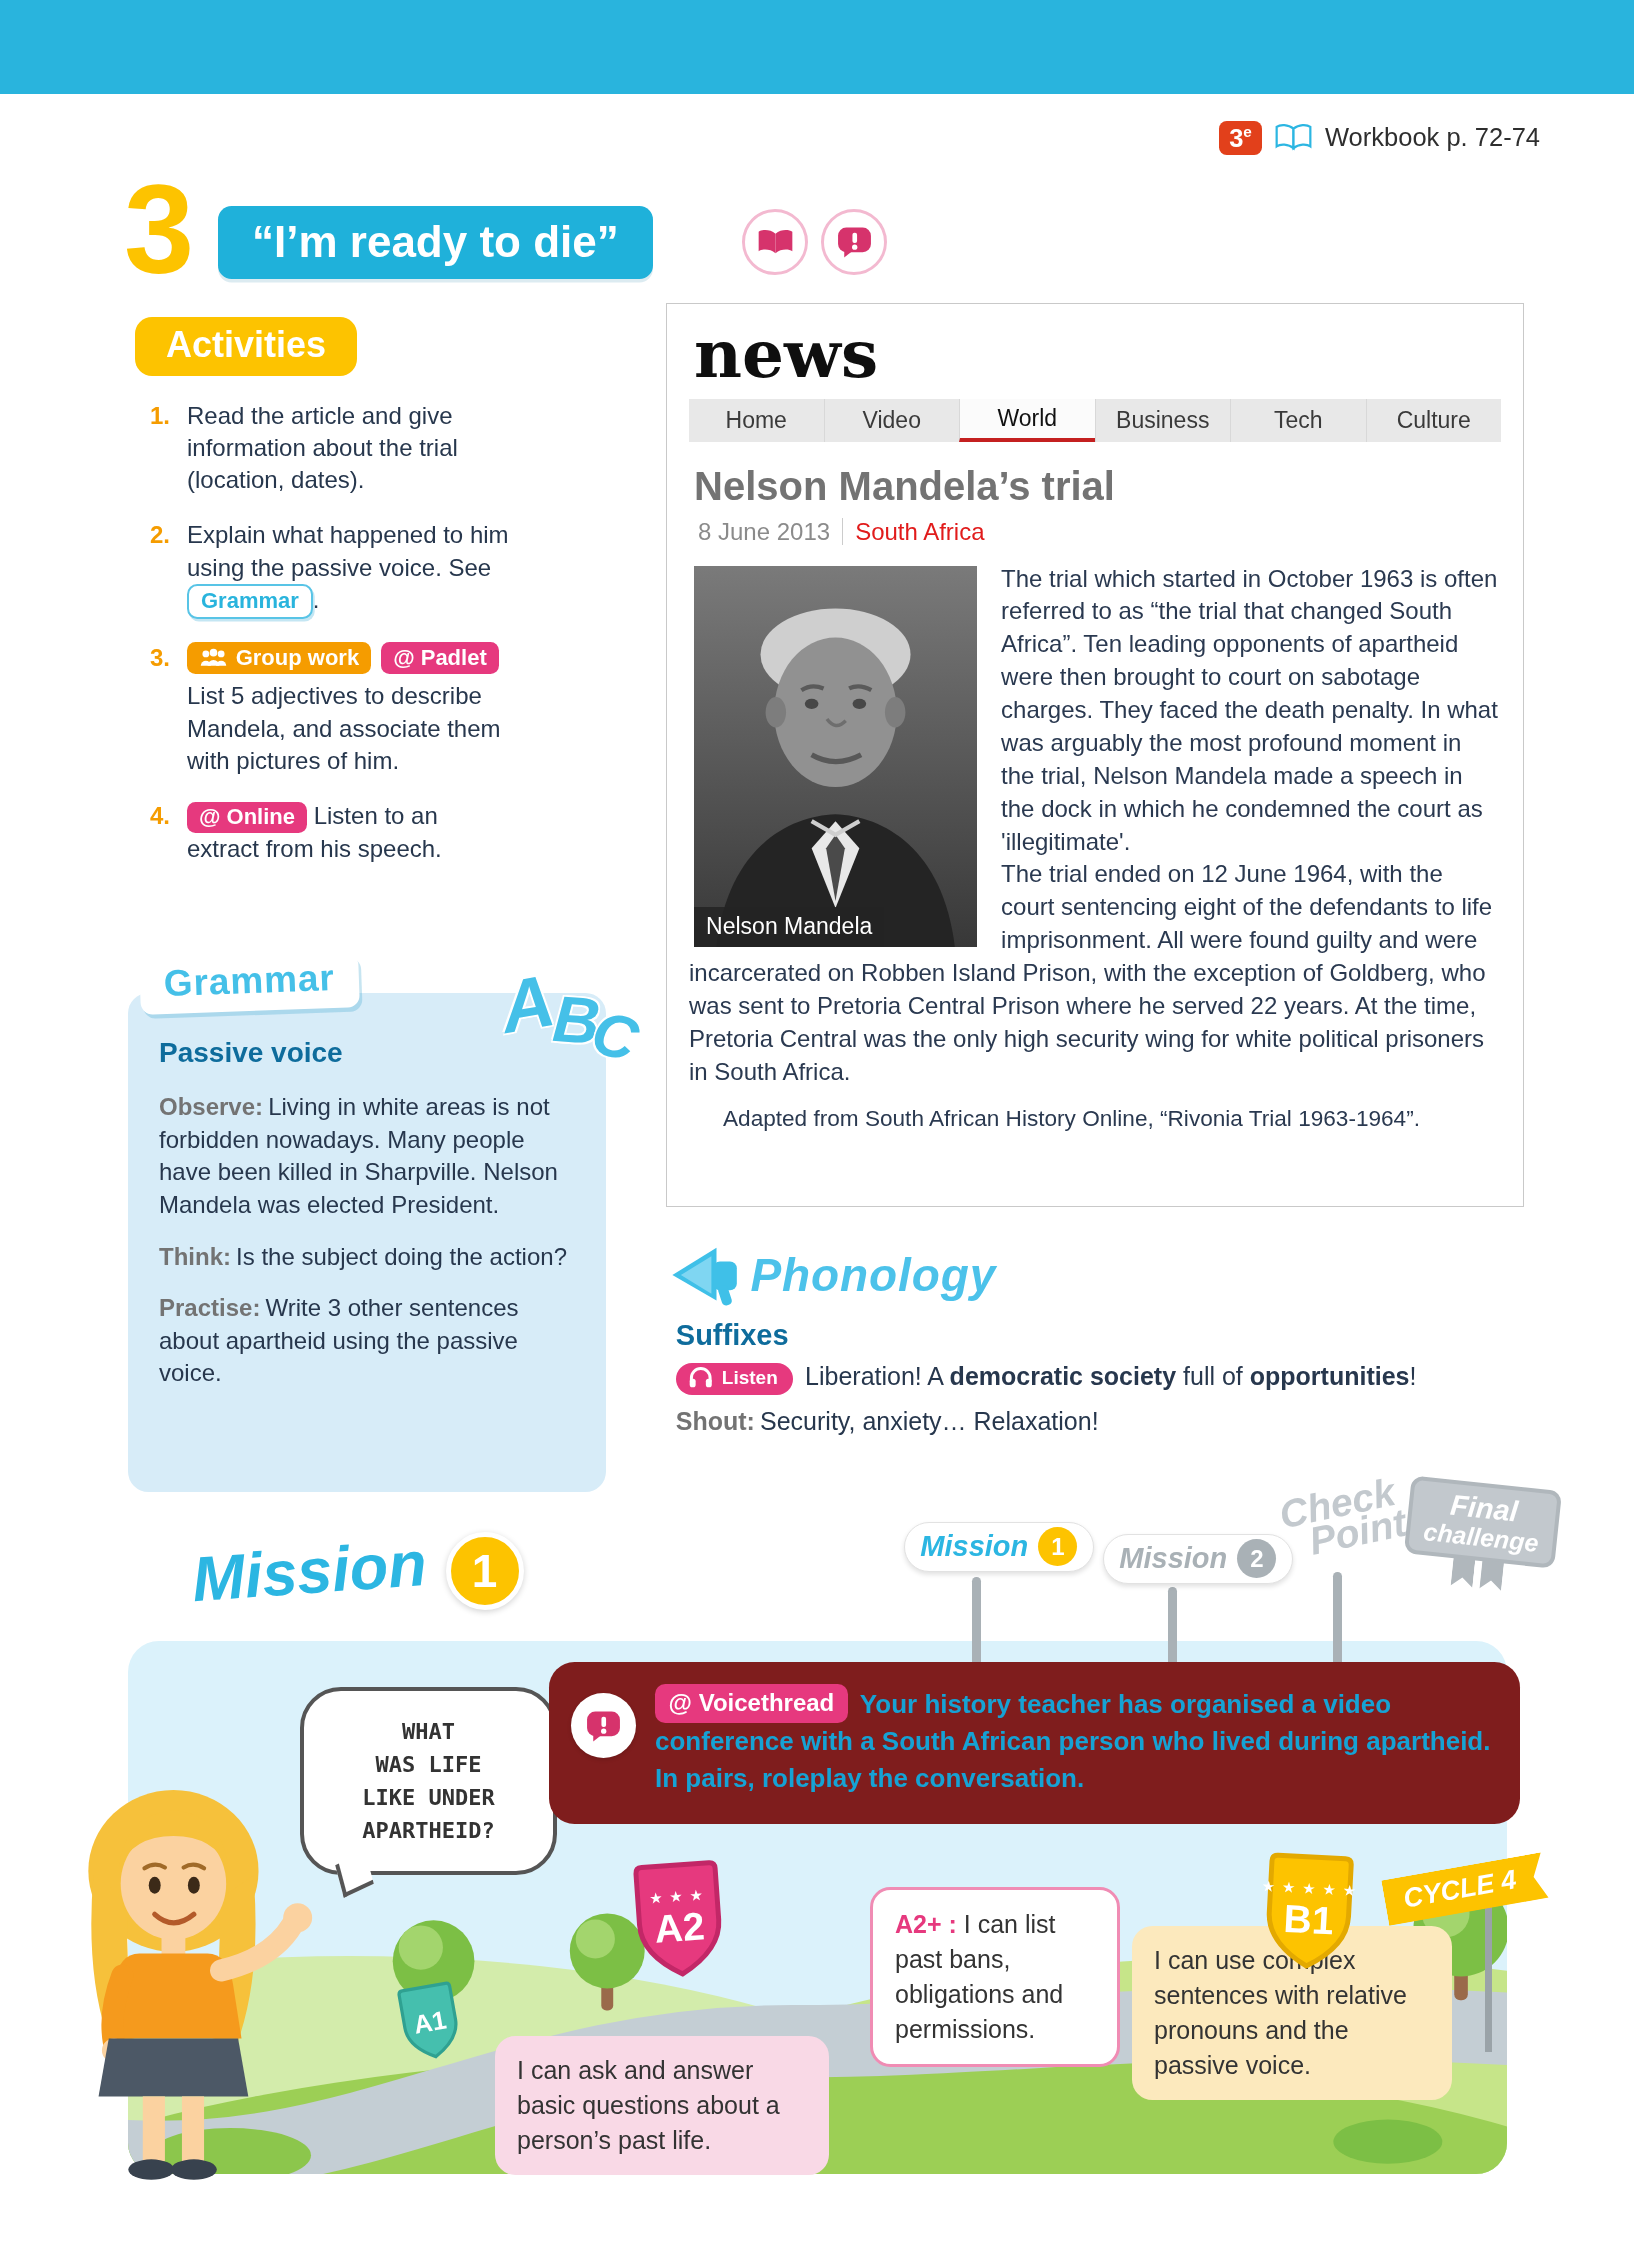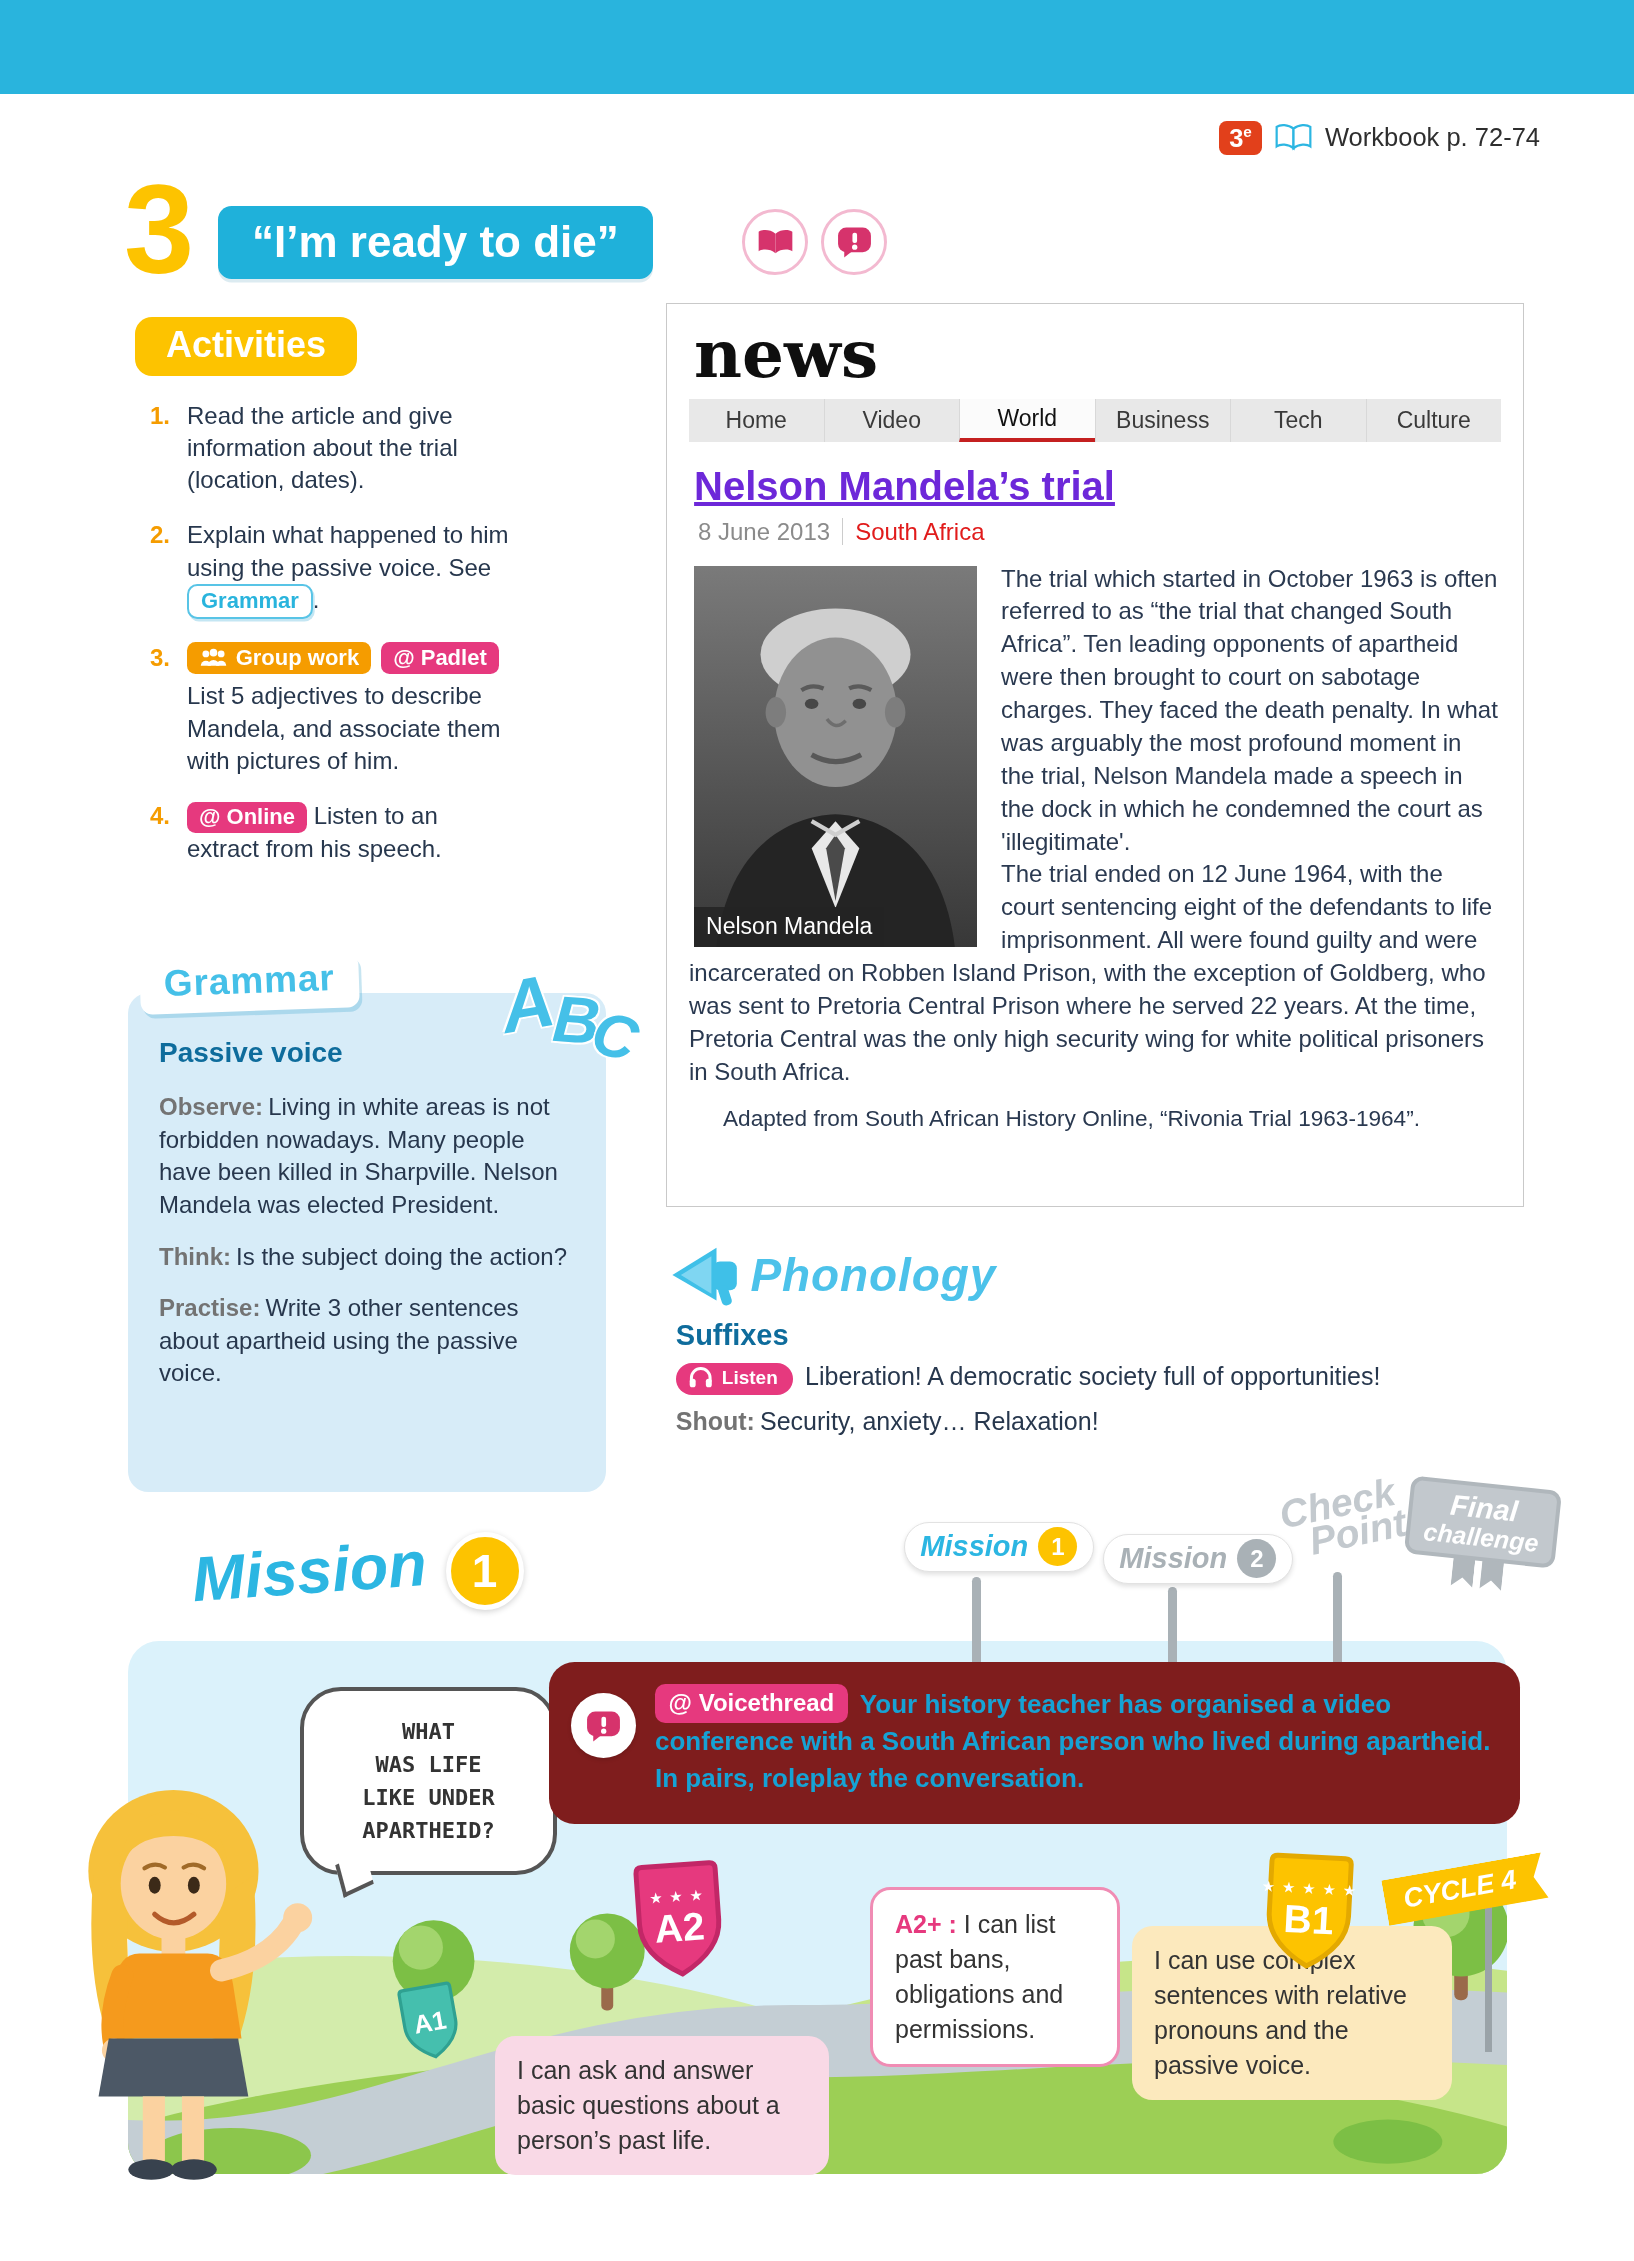--- a/index.html
+++ b/index.html
@@ -55,41 +55,41 @@
   .g-label { color:#737373; font-weight:bold; margin-right:5.1px; }
 
   
   .news-card { position:absolute; left:666px; top:303px; width:858px; height:904px; background:#fff;
                border:1.7px solid #c9c9c9; padding:17px 22px; }
   .news-masthead { font-family:"DejaVu Serif", serif; font-weight:bold; font-size:66px; color:#0f0f0f; line-height:1; margin-left:5.1px; }
   .news-nav { display:flex; background:#e8e8e8; margin-top:12px; height:43px; font-size:23px; color:#3a3a3a; }
   .news-nav-item { flex:1; display:flex; align-items:center; justify-content:center; border-left:0.9px solid #d8d8d8; }
   .news-nav-item:first-child { border-left:none; }
   .news-nav-item.active { background:#fbfbfb; border-bottom:4.3px solid #c42020; color:#111; }
-  .news-headline { font-size:40px; font-weight:bold; color:#6d28d9; margin:22px 0 8.5px 5.1px;text-decoration:underline; }
+  .news-headline { font-size:40px; font-weight:bold; color:#737373; margin:22px 0 8.5px 5.1px; }
   .news-dateline { font-size:24px; color:#8b8b8b; margin-left:9px; }
   .news-location { color:#e11b1b; border-left:1.7px solid #ccc; padding-left:12px; margin-left:12px; }
   .news-article { margin-top:17px; font-size:24px; color:#2a3950; line-height:1.37; }
   .news-photo { float:left; width:283px; height:381px; margin:3.4px 24px 3.4px 5.1px; position:relative; }
   .news-photo svg { display:block; width:100%; height:100%; }
   .photo-caption { position:absolute; left:0; bottom:0; background:rgba(35,35,35,.85); color:#fff; font-size:23px; padding:4.3px 12px; }
   .para2 { display:block; }
   .news-attribution { font-size:22.6px; color:#2a3950; margin-top:15.3px; padding-left:34px; }
 
   
   .phonology { position:absolute; left:669px; top:1241px; width:860px; }
   .phon-title-row { display:flex; align-items:center; gap:3.4px; }
   .phon-title { font-size:46px; font-weight:bold; font-style:italic; color:#4cc2ea;
                 text-shadow:1.7px 1.7px 0 #fff,-1.7px -1.7px 0 #fff; letter-spacing:0.9px; }
   .phon-heading { font-size:29px; font-weight:bold; color:#0e6c9c; margin:10.2px 0 10.2px 6.8px; }
   .listen-row { font-size:25px; color:#27374d; margin:5.1px 0 12px 6.8px; }
   .listen-pill { background:#e6397e; color:#fff; font-weight:bold; border-radius:19px; padding:3.4px 15.3px 5.1px 12px;
                  font-size:19px; display:inline-flex; align-items:center; gap:8.5px; margin-right:12px; vertical-align:middle; }
   .shout-row { font-size:25px; color:#27374d; margin-left:6.8px; }
-  .bold { font-weight:normal; }
+  .bold { font-weight:bold; }
 
   
   .mission-title { position:absolute; left:192px; top:1532px; display:flex; align-items:center; gap:19px; z-index:6; }
   .mission-script { font-size:63px; font-weight:bold; font-style:italic; color:#2cb6e2; transform:rotate(-4deg);
                     text-shadow:2.6px 2.6px 0 #fff; }
   .mission-num { width:78px; height:78px; border-radius:50%; background:#fdc300; color:#fff; font-size:46px; font-weight:bold;
                  display:flex; align-items:center; justify-content:center; border:5.1px solid #fff; box-shadow:0 1.7px 6.8px rgba(0,0,0,.18); }
 
   
   .sign { position:absolute; background:#fff; border:1.7px solid #e2e2e2; border-radius:27px; padding:4.3px 15.3px;

